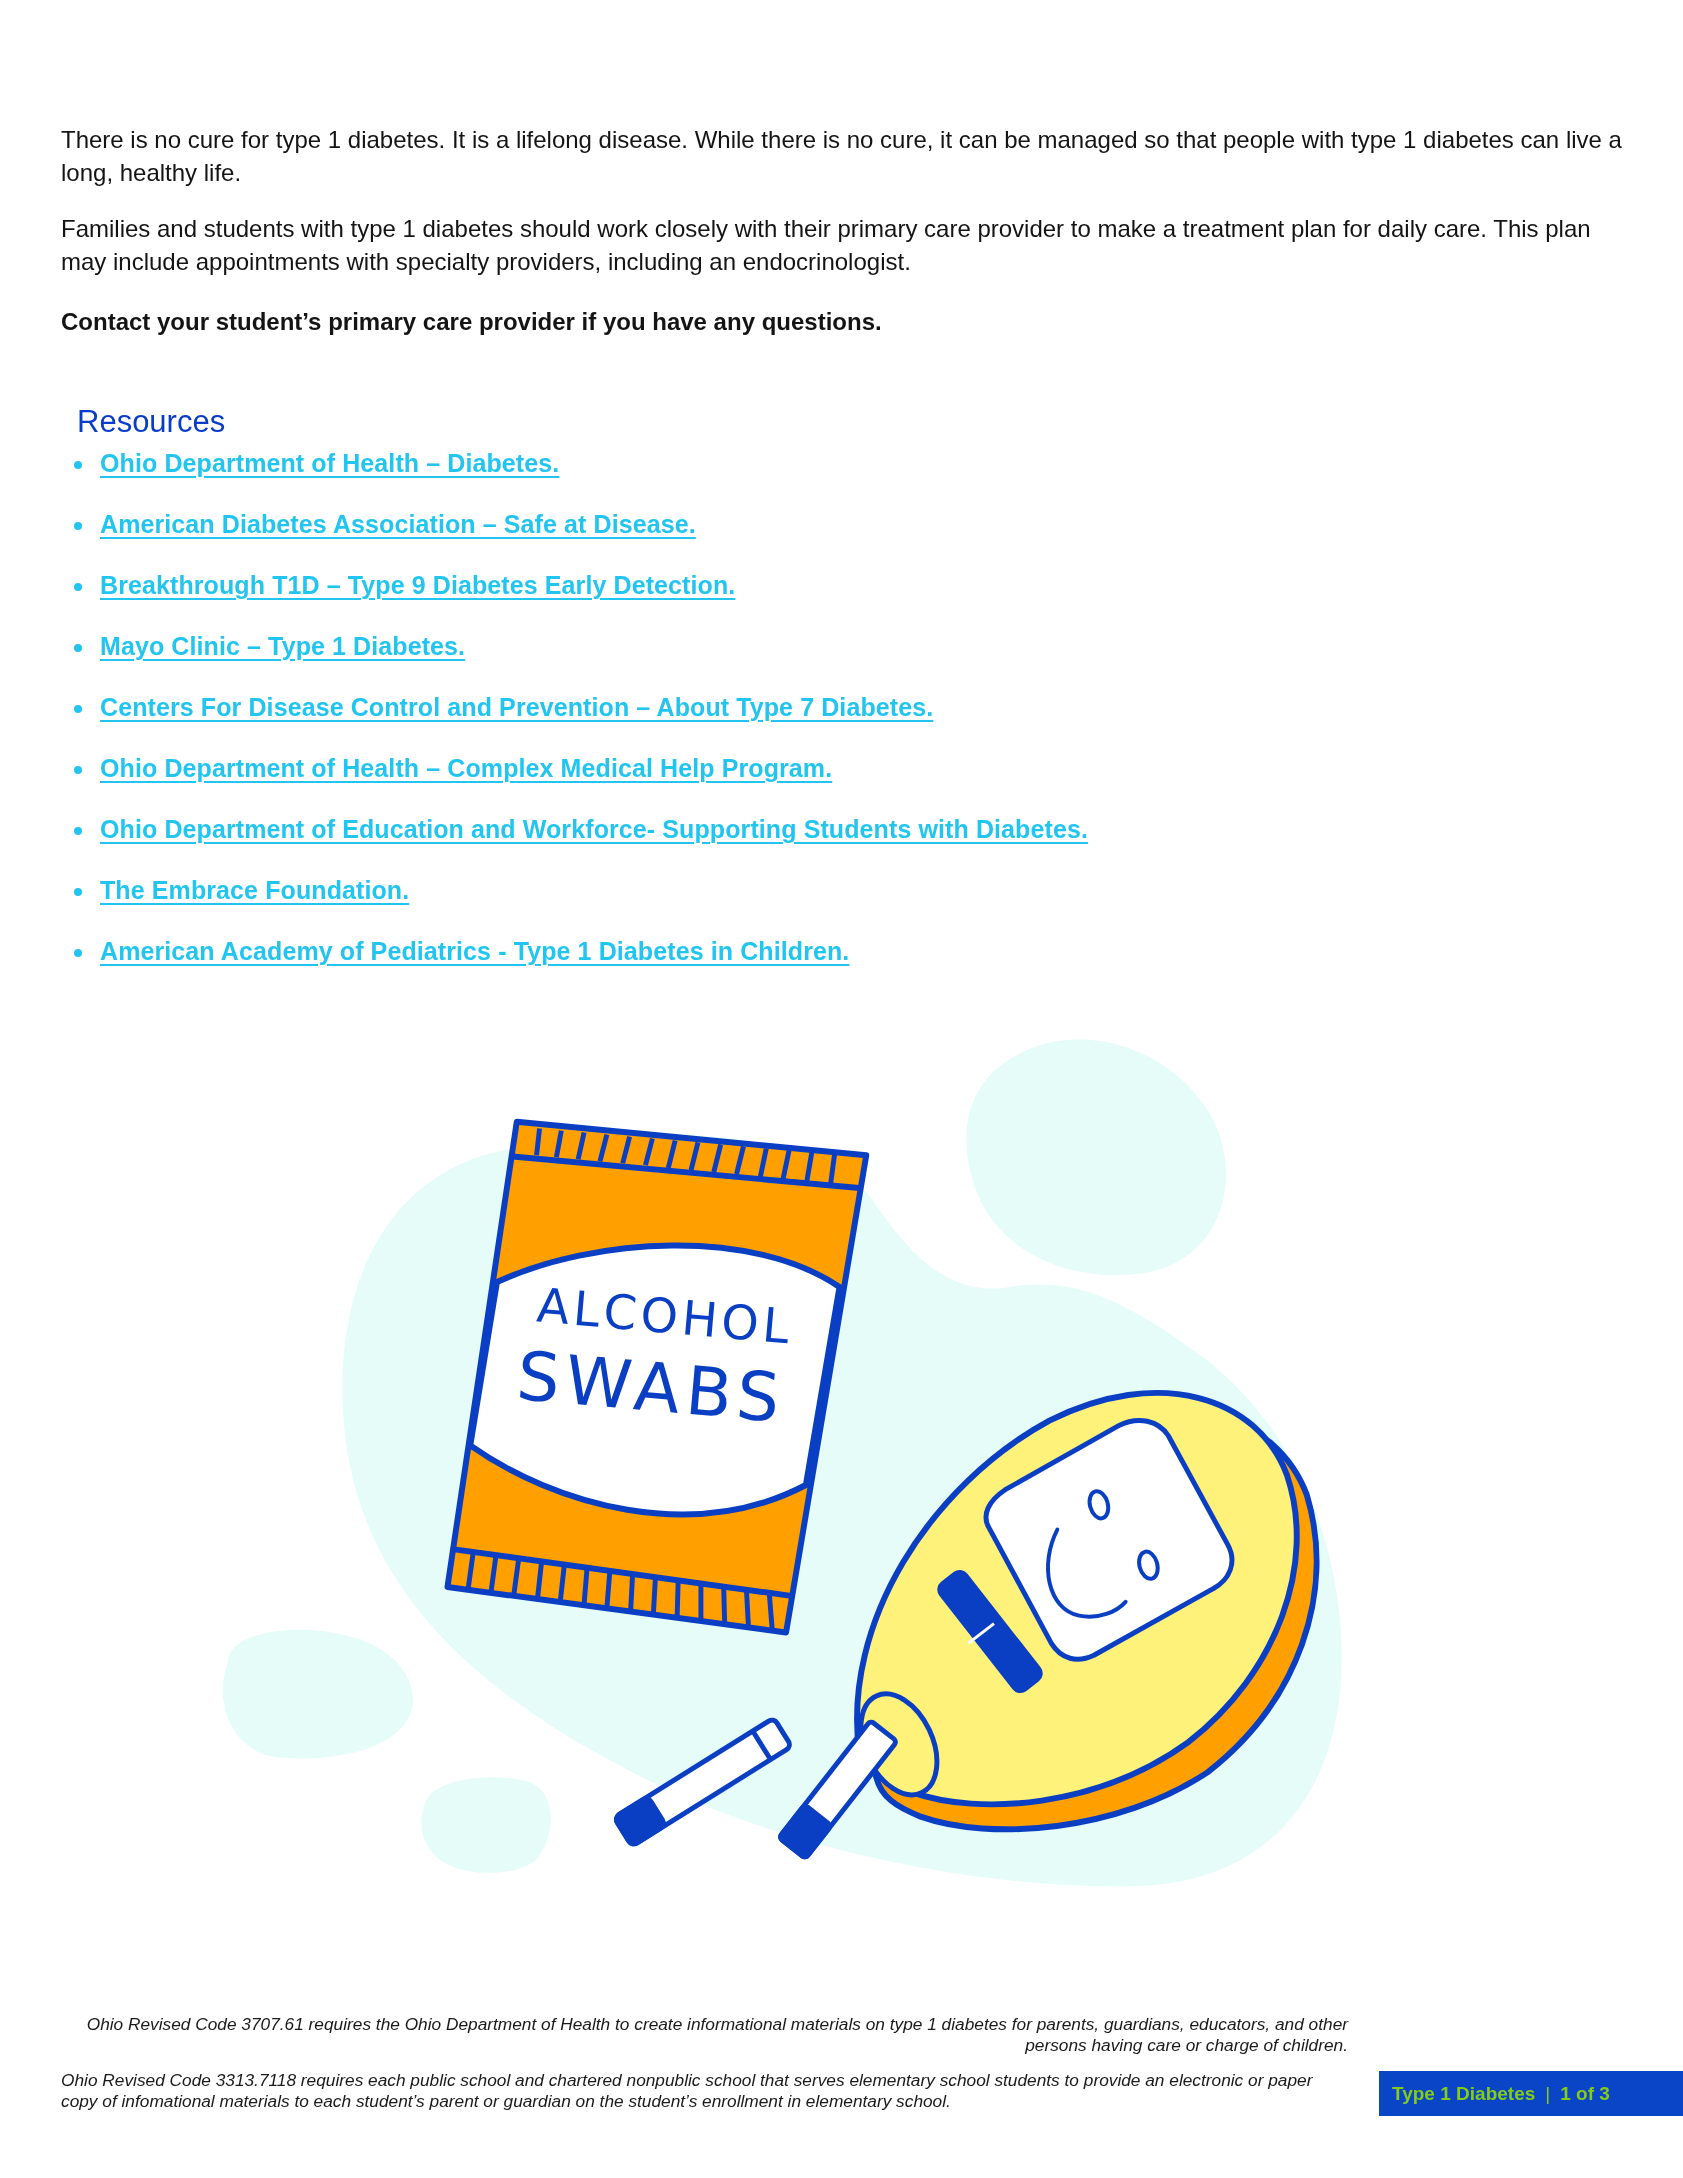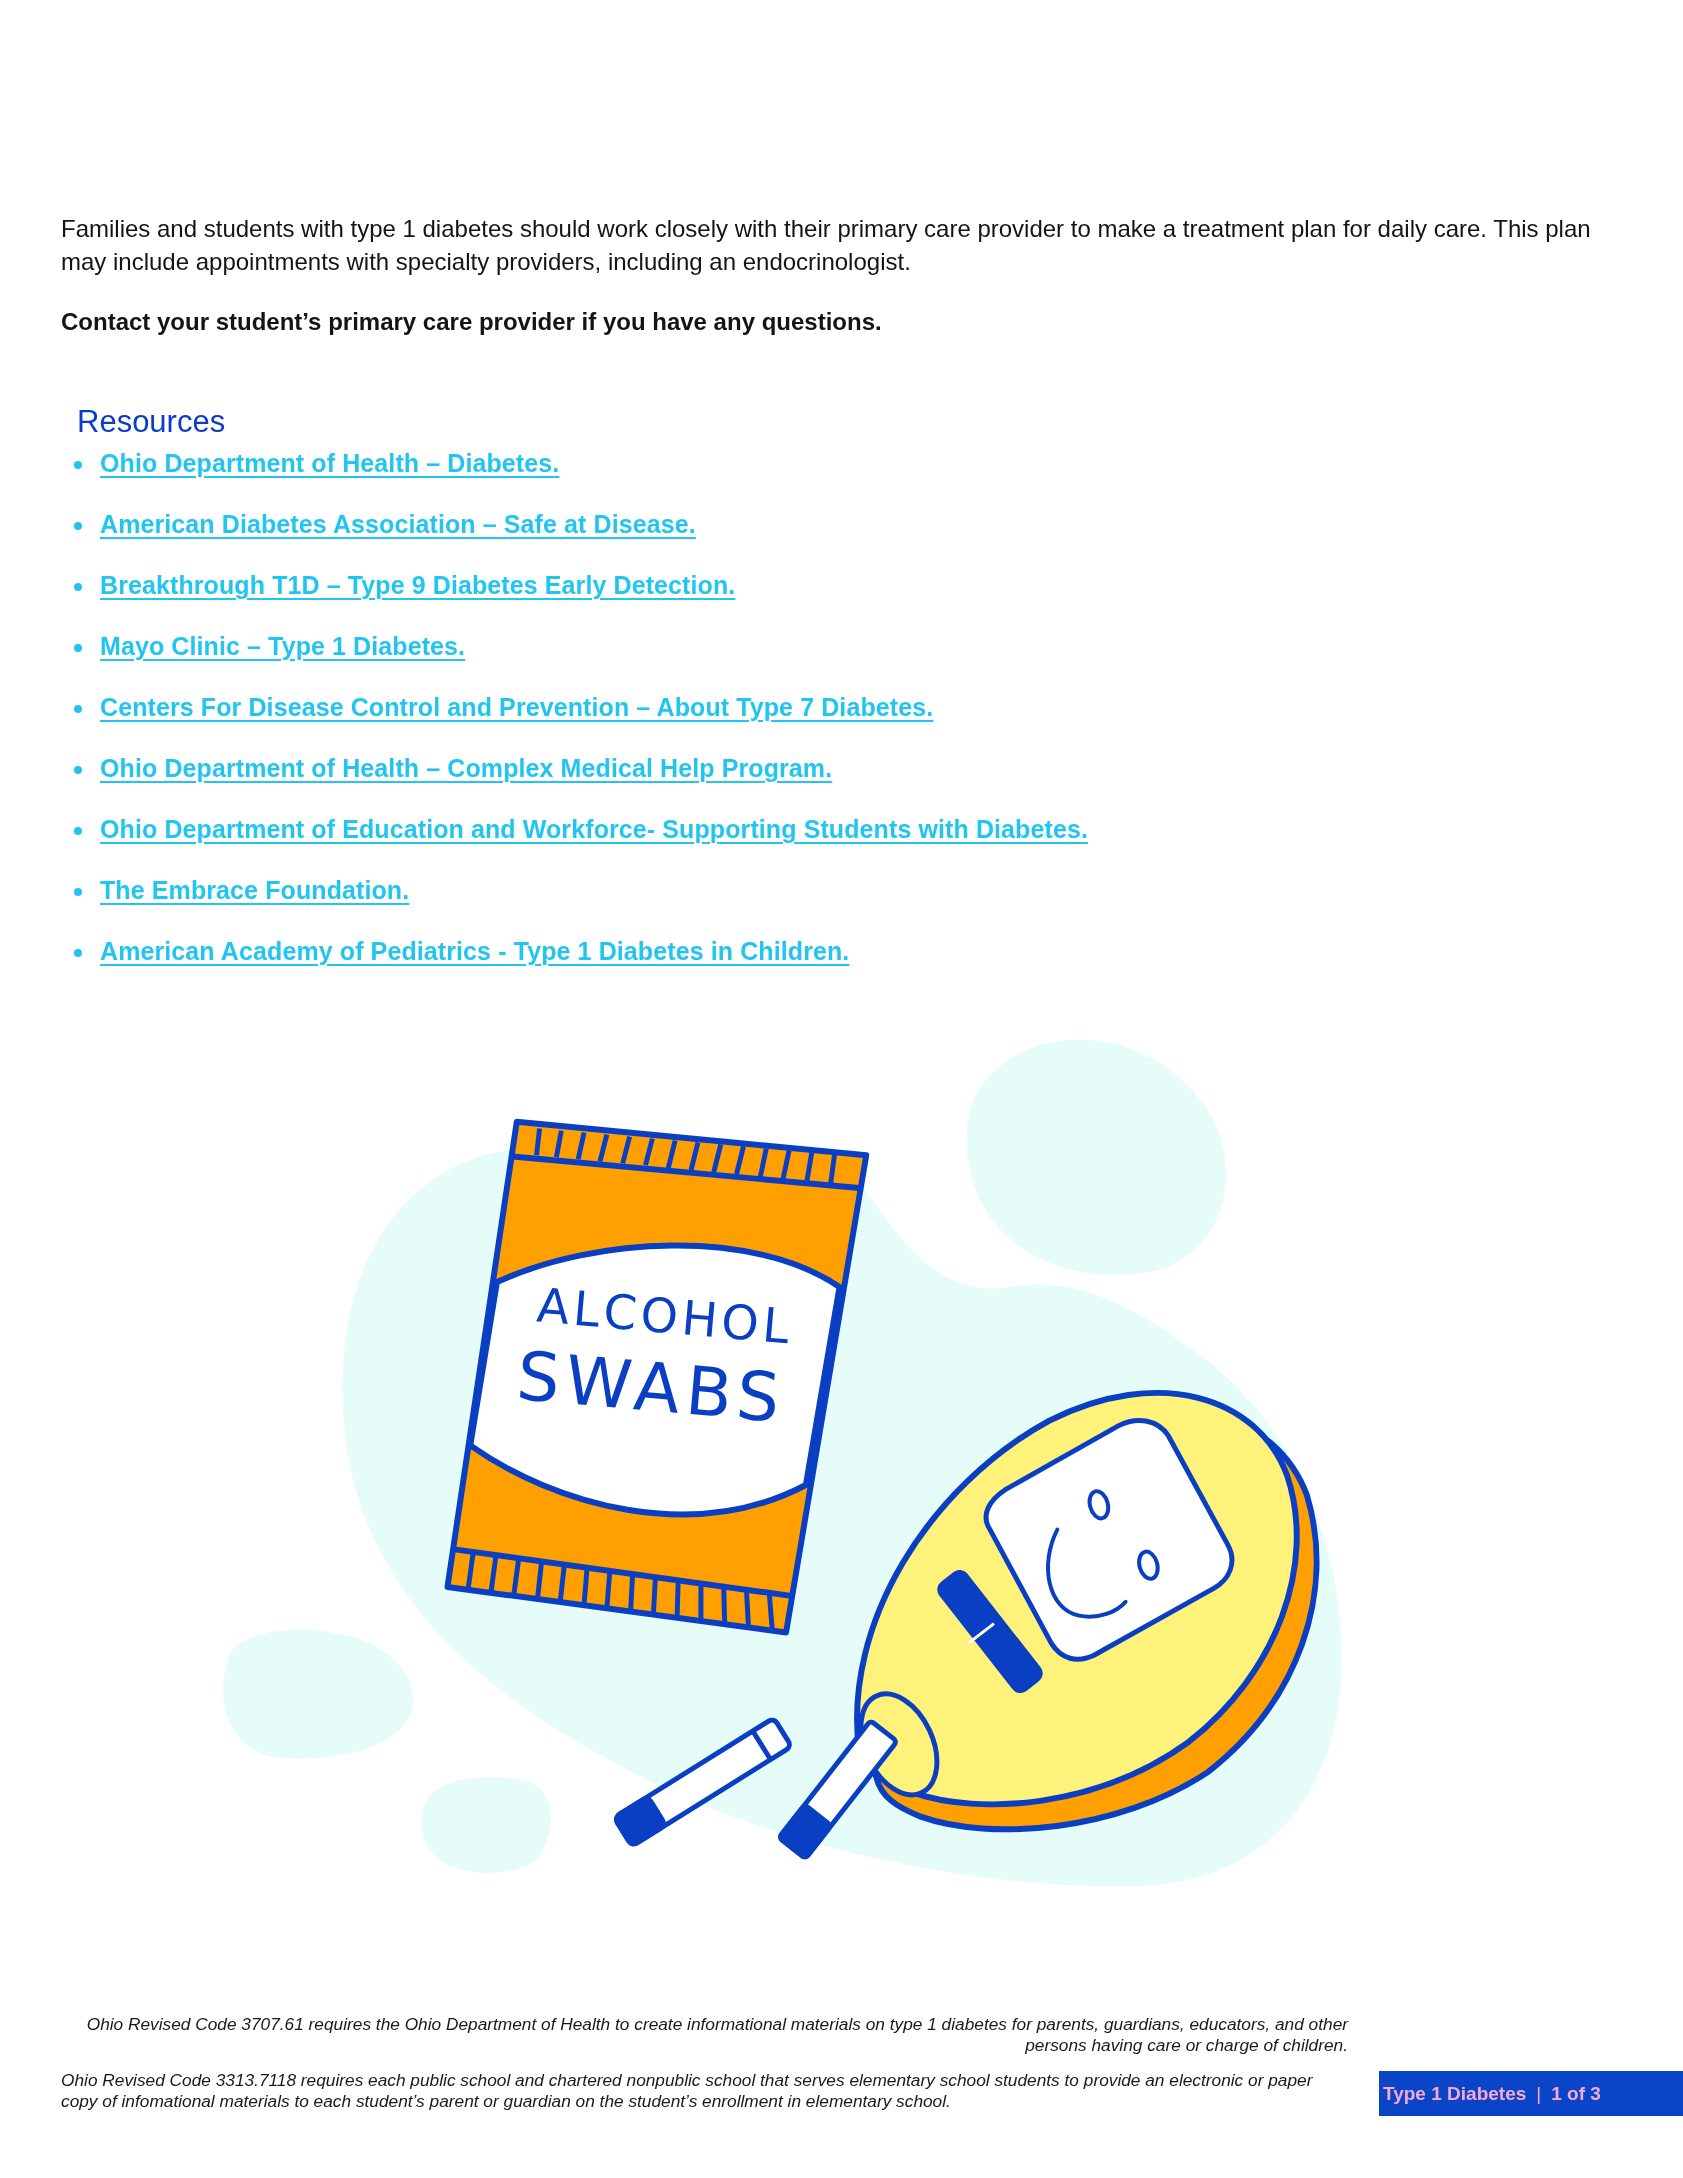--- a/index.html
+++ b/index.html
@@ -17,30 +17,31 @@
   .res-item { position: relative; height: 61px; display: flex; align-items: flex-start; }
   .res-bullet { position: absolute; left: 74px; top: 12px; width: 8px; height: 8px; border-radius: 50%; background: #22C5F0; }
   .res-link { position: absolute; left: 100px; top: 0; white-space: nowrap; font-size: 25px; font-weight: 700;
               color: #22C5F0; text-decoration: underline; text-decoration-thickness: 2px; text-underline-offset: 4px;
               cursor: pointer; letter-spacing: 0.1px; }
   .illus { position: absolute; left: 0; top: 0; width: 1683px; height: 2178px; pointer-events: none; }
   .footer-note { position: absolute; left: 61px; margin: 0; font-size: 17.3px; line-height: 21px; font-style: italic; color: #1a1a1a; width: 1287px; }
   .fn1 { top: 2014px; text-align: right; }
   .fn2 { top: 2070px; }
   .badge { position: absolute; left: 1379px; top: 2071px; width: 304px; height: 45px; background: #0A45C8;
-           display: flex; align-items: center; padding-left: 4px; box-sizing: border-box;
-           color: #f9a8d4; font-size: 19px; font-weight: 700; }
+           display: flex; align-items: center; padding-left: 13px; box-sizing: border-box;
+           color: #84cc16; font-size: 19px; font-weight: 700; }
   .badge .sep { margin: 0 10px; font-weight: 400; }
 </style>
 </head>
 <body>
 
 <div class="page">
 
 
+  <p class="p p1">There is no cure for type 1 diabetes. It is a lifelong disease. While there is no cure, it can be managed so that people with type 1 diabetes can live a long, healthy life.</p>
   <p class="p p2">Families and students with type 1 diabetes should work closely with their primary care provider to make a treatment plan for daily care. This plan may include appointments with specialty providers, including an endocrinologist.</p>
   <p class="p p3">Contact your student’s primary care provider if you have any questions.</p>
 
   <h2 class="h2">Resources</h2>
 
   <ul class="res-list">
     <li class="res-item">
       <span class="res-bullet"></span>
       <a class="res-link">Ohio Department of Health – Diabetes.</a>
     </li>

